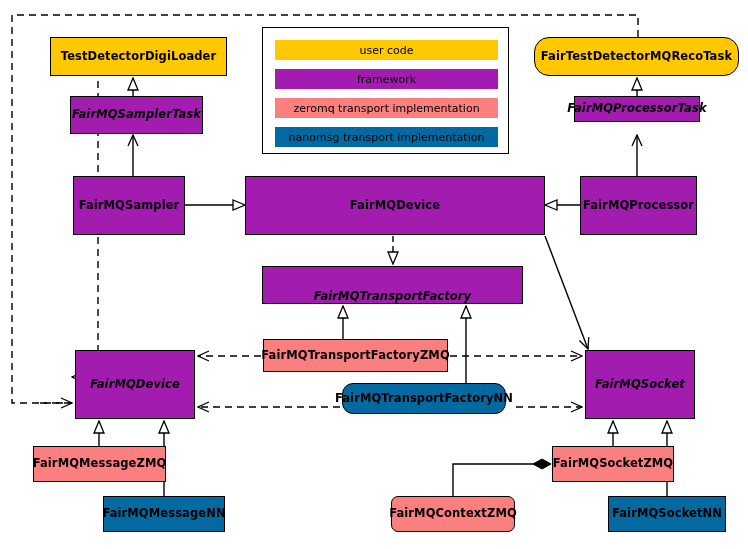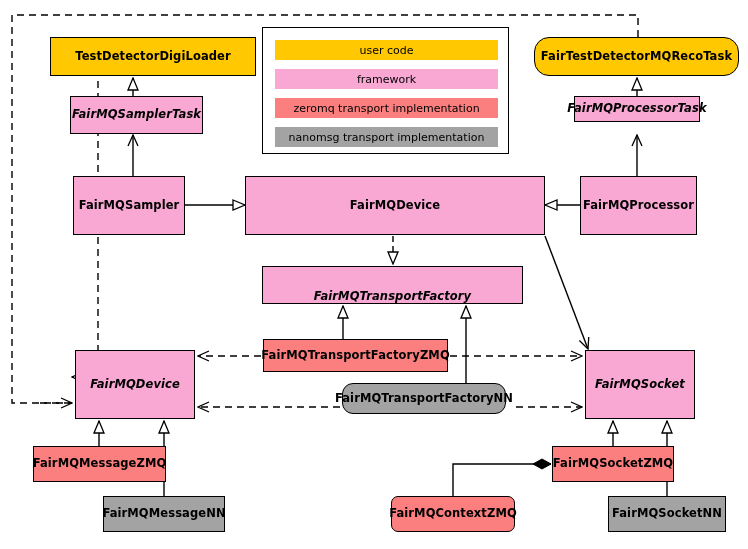--- a/index.html
+++ b/index.html
@@ -19,23 +19,23 @@
     text-align:center;
     font-size:11.5px;
     line-height:1.15;
     color:#000000;
     font-weight:bold;
     letter-spacing:.1px;
     z-index:3;
   }
   .node.abstract{font-style:italic;}
   .usercode{background:#ffc800;}
-  .framework{background:#f9a8d4;}
+  .framework{background:#a21caf;}
   .zeromq{background:#fc7f7f;}
-  .nanomsg{background:#a3a3a3;}
+  .nanomsg{background:#0369a1;}
 
   #legend{
     position:absolute;
     left:262px;top:27px;width:247px;height:127px;
     background:#ffffff;
     border:1.5px solid #000000;
     box-sizing:border-box;
     z-index:4;
   }
   .legend-row{
@@ -121,21 +121,21 @@
     </div>
     <div class="legend-row zeromq" style="top:70px;">
       <span>zeromq transport implementation</span>
     </div>
     <div class="legend-row nanomsg" style="top:99px;">
       <span>nanomsg transport implementation</span>
     </div>
   </div>
 
   <div id="nodes-layer">
-      <div class="node usercode" style="left: 50px; top: 37px; width: 206px; height: 39px;">
+      <div class="node usercode" style="left: 50px; top: 37px; width: 177px; height: 39px;">
         <span>TestDetectorDigiLoader</span>
       </div>
       <div class="node framework abstract" style="left: 70px; top: 96px; width: 133px; height: 38px;">
         <span>FairMQSamplerTask</span>
       </div>
       <div class="node framework" style="left: 73px; top: 176px; width: 112px; height: 59px;">
         <span>FairMQSampler</span>
       </div>
       <div class="node framework" style="left: 245px; top: 176px; width: 300px; height: 59px;">
         <span>FairMQDevice</span>

